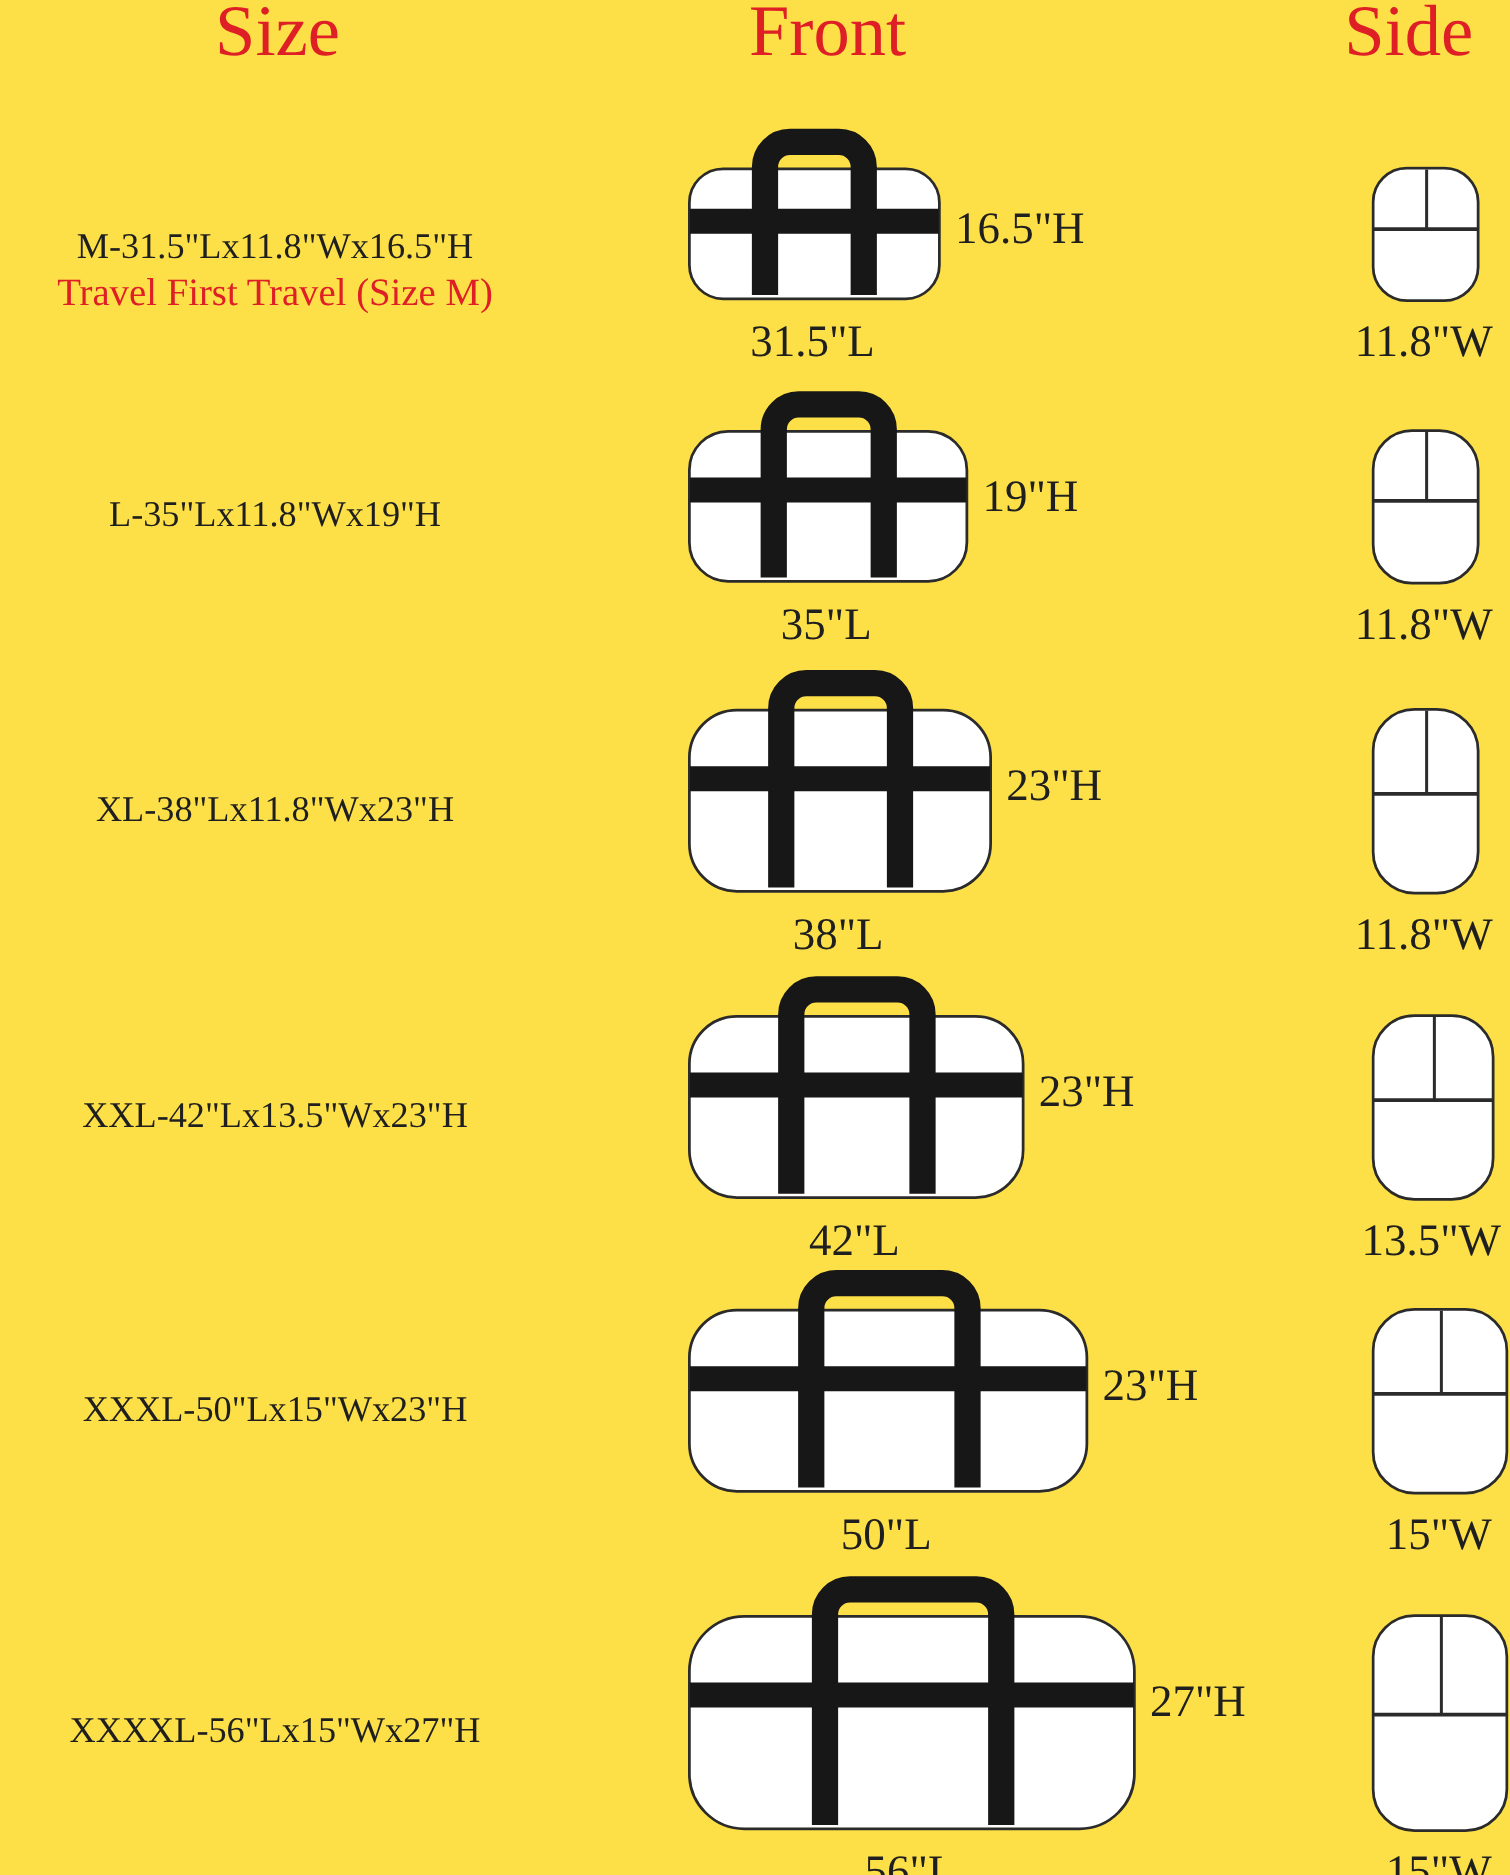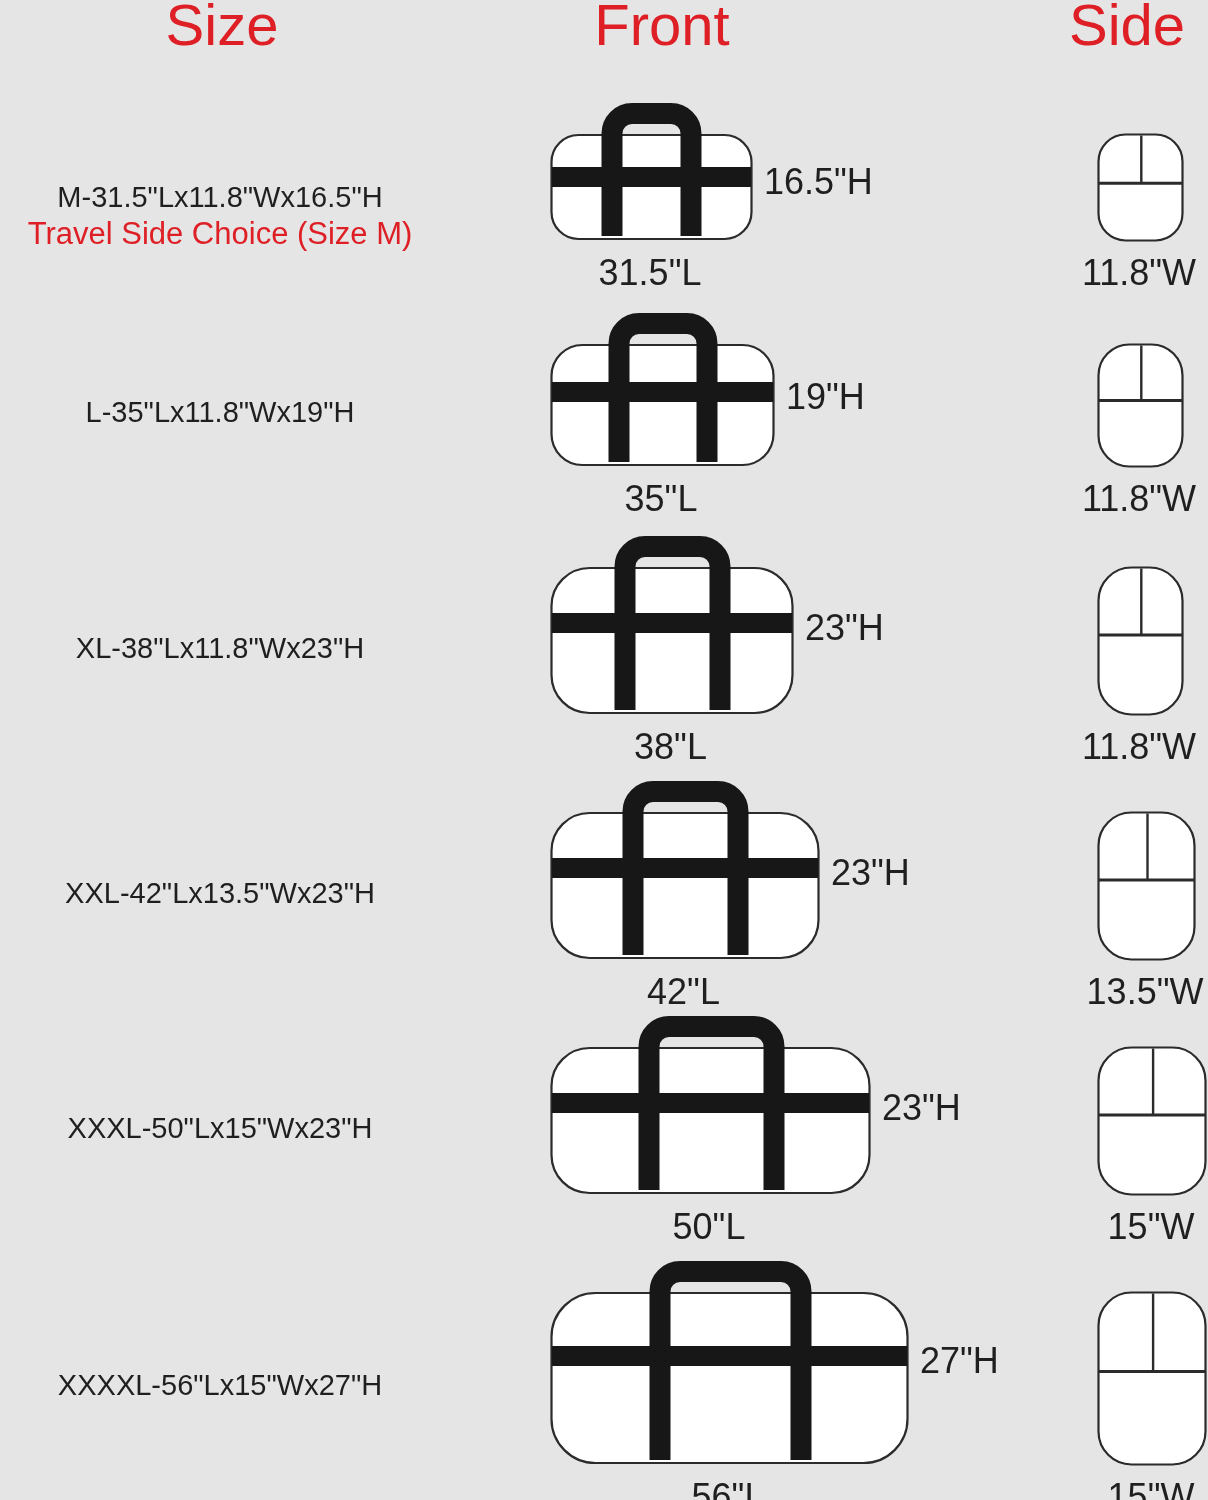--- a/index.html
+++ b/index.html
@@ -1,20 +1,20 @@
 <!DOCTYPE html>
 <html style="--accent: #de2026; --ink: #1f1f1f;"><head>
 <meta charset="utf-8">
 <style>
   html,body{margin:0;padding:0;background:#ffffff;}
   .page{
     position:relative;
     width:1208px;height:1500px;
-    background:#e5e5e5;
-    font-family:Liberation Sans, sans-serif;
+    background:#fde047;
+    font-family:Liberation Serif, serif;
     color:var(--ink,#1f1f1f);
     overflow:hidden;
   }
   .col-header{
     position:absolute;top:-8px;
     transform:translateX(-50%);
     font-size:58px;line-height:1.15;
     color:var(--accent,#de2026);
     white-space:nowrap;
   }
@@ -43,21 +43,21 @@
 <body>
 
 <div class="page">
   <div class="col-header h-size">Size</div>
   <div class="col-header h-front">Front</div>
   <div class="col-header h-side">Side</div>
   <div id="rows">
       <div class="row">
         <div class="size-block" style="left:220px;top:216px">
           <div class="size-text">M-31.5"Lx11.8"Wx16.5"H</div>
-          <div class="size-note">Travel Side Choice (Size M)</div>
+          <div class="size-note">Travel First Travel (Size M)</div>
         </div>
         <svg width="204" height="142" style="left:550px;top:101px" viewBox="0 0 204 142">
           <rect x="1.5" y="34" width="200" height="104" rx="27" fill="#ffffff" stroke="#2b2b2b" stroke-width="2.2"></rect>
           <path d="M 62 135 L 62 33 L 62 32.5 A 20 20 0 0 1 82 12.5 L 121 12.5 A 20 20 0 0 1 141 32.5 L 141 135" fill="none" stroke="#171717" stroke-width="21"></path>
           <rect x="2" y="66" width="199" height="20" fill="#171717"></rect>
         </svg>
         <div class="dim dim-h" style="left:764px;top:161px">16.5"H</div>
         <div class="dim dim-l" style="left:550px;width:200px;top:252px">31.5"L</div>
         <svg width="87" height="109" style="left:1097px;top:133px" viewBox="0 0 87 109">
           <rect x="1.5" y="1.5" width="84" height="106" rx="27" fill="#ffffff" stroke="#2b2b2b" stroke-width="2.2"></rect>

